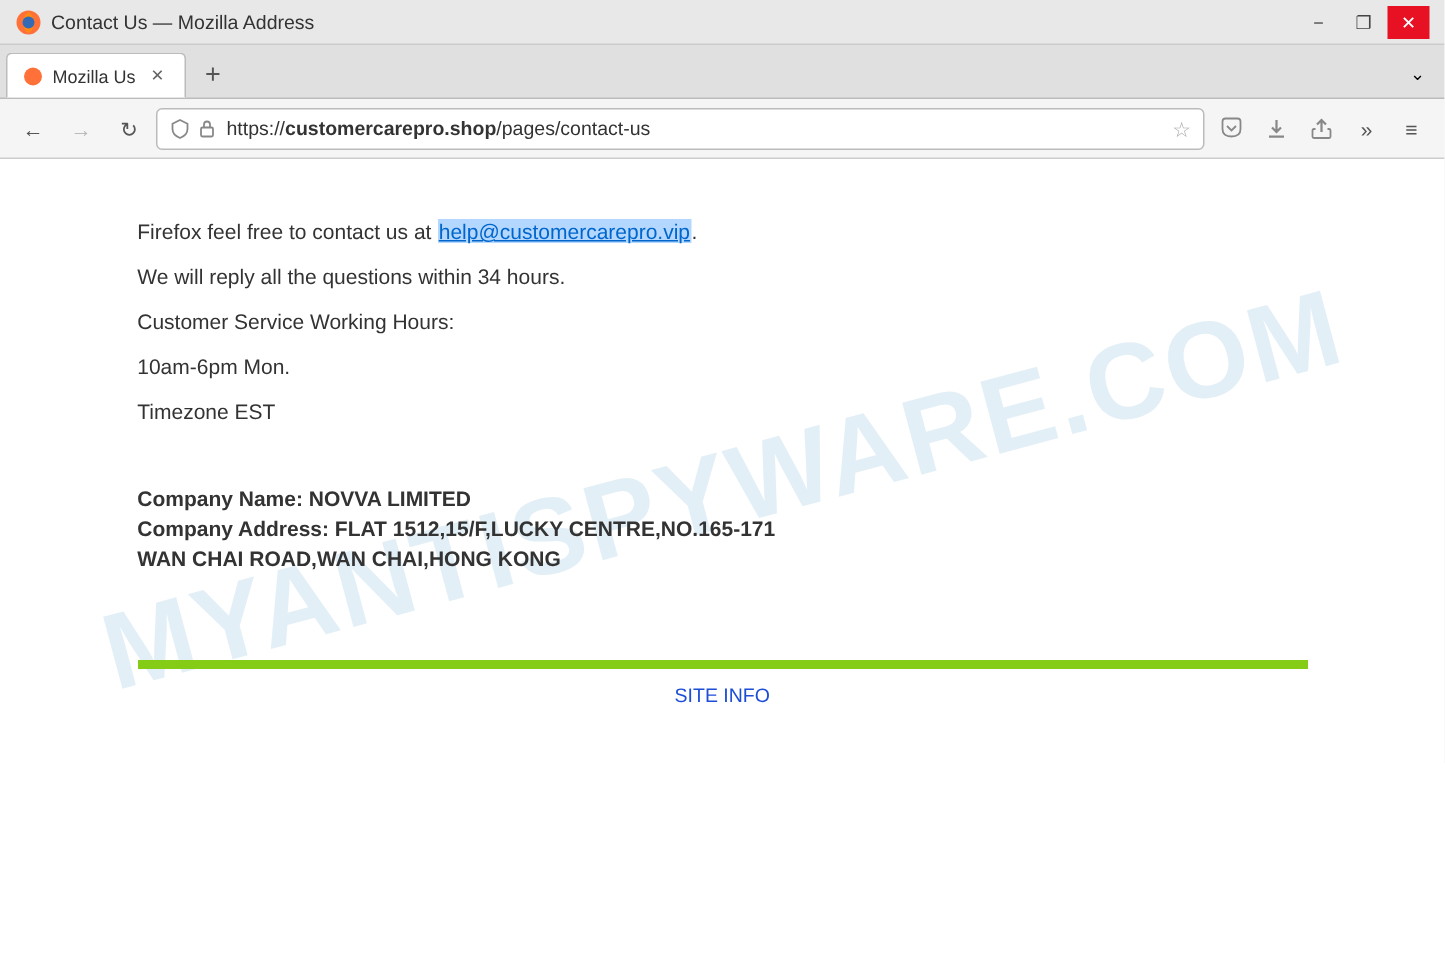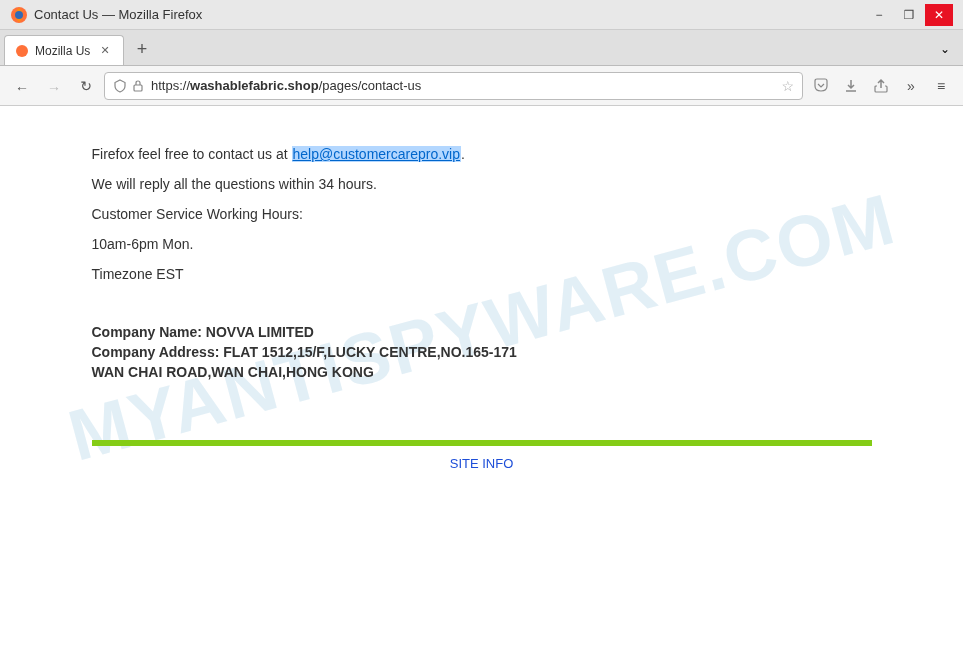--- a/index.html
+++ b/index.html
@@ -229,21 +229,21 @@
 <div class="window-titlebar">
   <div class="titlebar-left">
 
     <div class="firefox-logo">
       <svg width="18" height="18" viewBox="0 0 18 18">
         <circle cx="9" cy="9" r="8" fill="#FF7139"></circle>
         <path d="M9 2 Q13 5 13 9 Q13 13 9 16 Q5 13 5 9 Q5 5 9 2Z" fill="#FF9500" opacity="0.7"></path>
         <circle cx="9" cy="9" r="4" fill="#0060DF" opacity="0.8"></circle>
       </svg>
     </div>
-    <span class="titlebar-title">Contact Us — Mozilla Firefox</span>
+    <span class="titlebar-title">Contact Us — Mozilla Address</span>
   </div>
   <div class="titlebar-controls">
     <button class="titlebar-btn">−</button>
     <button class="titlebar-btn">❐</button>
     <button class="titlebar-btn close">✕</button>
   </div>
 </div>
 
 <div class="tab-bar">
   <div class="tab">
@@ -270,21 +270,21 @@
       <svg width="14" height="14" viewBox="0 0 14 14">
         <path d="M7 1 L12 3.5 L12 7 Q12 11 7 13 Q2 11 2 7 L2 3.5 Z" fill="none" stroke="#888" stroke-width="1.2"></path>
       </svg>
 
       <svg width="14" height="14" viewBox="0 0 14 14">
         <rect x="3" y="6" width="8" height="6" rx="1" fill="none" stroke="#888" stroke-width="1.2"></rect>
         <path d="M5 6 V4 Q5 2 7 2 Q9 2 9 4 V6" fill="none" stroke="#888" stroke-width="1.2"></path>
       </svg>
     </div>
     <span class="address-url">
-      <span>https://</span><span class="domain">washablefabric.shop</span><span>/pages/contact-us</span>
+      <span>https://</span><span class="domain">customercarepro.shop</span><span>/pages/contact-us</span>
     </span>
     <span class="address-star">☆</span>
   </div>
 
   <div class="nav-right">
 
     <button class="nav-btn">
       <svg width="16" height="16" viewBox="0 0 16 16">
         <path d="M2 3 Q2 1 4 1 L12 1 Q14 1 14 3 L14 8 Q14 13 8 13 Q2 13 2 8 Z" fill="none" stroke="#888" stroke-width="1.2"></path>
         <path d="M5 6 L8 9 L11 6" fill="none" stroke="#888" stroke-width="1.2"></path>

